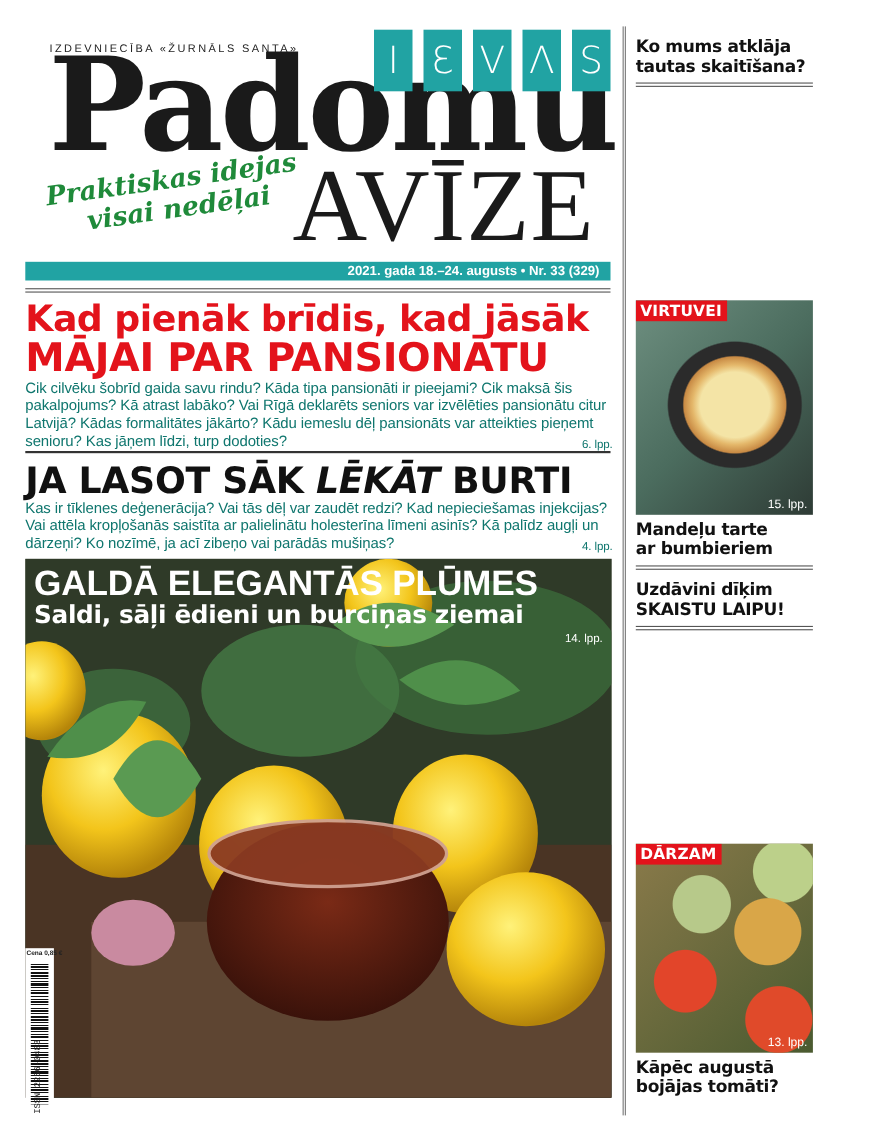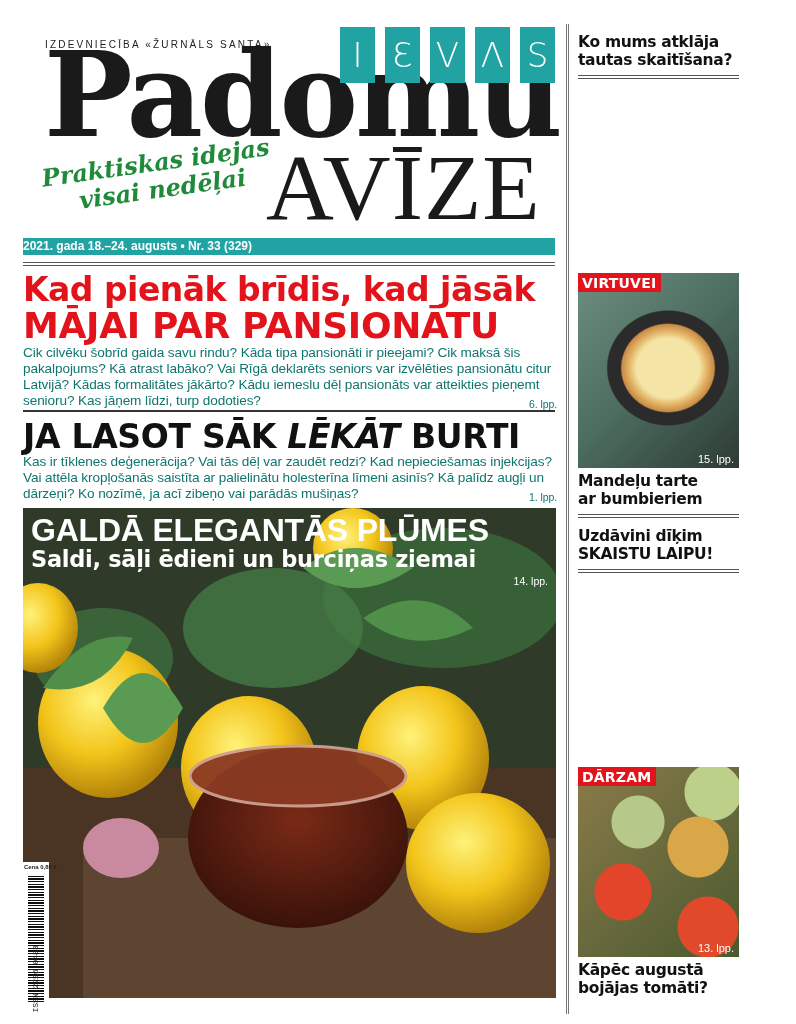--- a/index.html
+++ b/index.html
@@ -7,21 +7,21 @@
   body { position: relative; font-family: "Liberation Sans", sans-serif; color: #111; }
 
   
   .publisher { position: absolute; left: 45px; top: 39px; font-size: 10px; letter-spacing: 2.2px; color: #222; font-family: "Liberation Sans", sans-serif; }
   .ievas { position: absolute; left: 340px; top: 27px; display: flex; gap: 10px; }
   .ievas span { display: block; width: 35px; height: 56px; background: #21a3a3; color: #fff; font-family: "DejaVu Sans", sans-serif; font-size: 34px; line-height: 56px; text-align: center; font-weight: 300; }
   .padomu { position: absolute; left: 44px; top: 36px; font-family: "DejaVu Serif", serif; font-size: 118px; font-weight: bold; letter-spacing: -3px; color: #1a1a1a; line-height: 1; }
   .avize { position: absolute; left: 266px; top: 140px; font-family: "Liberation Serif", serif; font-size: 94px; line-height: 1; color: #1a1a1a; letter-spacing: 1px; }
   .tagline { position: absolute; left: 40px; top: 165px; font-family: "DejaVu Serif", serif; font-style: italic; font-weight: bold; color: #1f8a3a; font-size: 24px; line-height: 27px; transform: rotate(-8deg); transform-origin: left top; }
   .tagline div:nth-child(2) { padding-left: 34px; }
-  .datebar { position: absolute; left: 23px; top: 238px; width: 532px; height: 17px; background: #21a3a3; color: #fff; font-size: 12px; font-weight: bold; padding-right: 0; line-height: 17px; }
+  .datebar { position: absolute; left: 23px; top: 238px; width: 532px; height: 17px; background: #21a3a3; color: #fff; font-size: 12px; font-weight: bold; text-align: right; padding-right: 10px; line-height: 17px; }
 
   .rule2 { position: absolute; left: 23px; width: 532px; border-top: 1px solid #555; border-bottom: 1px solid #555; height: 4px; }
   .rule1 { position: absolute; left: 23px; width: 532px; border-top: 2px solid #333; }
   .vrule { position: absolute; left: 566px; top: 24px; width: 3px; height: 990px; border-left: 1px solid #777; border-right: 1px solid #777; }
 
   
   .h-red { position: absolute; left: 23px; font-family: "DejaVu Sans", sans-serif; font-weight: bold; color: #e3131b; line-height: 1; white-space: nowrap; }
   .h1a { top: 273px; font-size: 33px; letter-spacing: -0.5px; }
   .h1b { top: 308px; font-size: 36px; letter-spacing: -0.3px; }
   .para { position: absolute; left: 23px; width: 534px; font-size: 13.6px; line-height: 16px; color: #0f766e; font-family: "Liberation Sans", sans-serif; letter-spacing: -0.1px; }
@@ -98,21 +98,21 @@
   <span>Cik cilvēku šobrīd gaida savu rindu? Kāda tipa pansionāti ir pieejami? Cik maksā šis pakalpojums? Kā atrast labāko? Vai Rīgā deklarēts seniors var izvēlēties pansionātu citur Latvijā? Kādas formalitātes jākārto? Kādu iemeslu dēļ pansionāts var atteikties pieņemt senioru? Kas jāņem līdzi, turp dodoties?</span>
   <span class="pgref">6. lpp.</span>
 </div>
 <div class="rule1" style="top:410px"></div>
 
 <div class="h2">
   <span>JA LASOT SĀK </span><em>LĒKĀT</em><span> BURTI</span>
 </div>
 <div class="para" style="top:454px">
   <span>Kas ir tīklenes deģenerācija? Vai tās dēļ var zaudēt redzi? Kad nepieciešamas injekcijas? Vai attēla kropļošanās saistīta ar palielinātu holesterīna līmeni asinīs? Kā palīdz augļi un dārzeņi? Ko nozīmē, ja acī zibeņo vai parādās mušiņas?</span>
-  <span class="pgref">1. lpp.</span>
+  <span class="pgref">4. lpp.</span>
 </div>
 
 <div class="mainphoto">
   <svg class="bg" width="533" height="490" viewBox="0 0 533 490">
     <defs>
       <radialGradient id="plum" cx="40%" cy="35%" r="65%">
         <stop offset="0%" stop-color="#fff27a"></stop>
           <stop offset="55%" stop-color="#f3c51b"></stop>
           <stop offset="100%" stop-color="#b5850a"></stop>
       </radialGradient>

